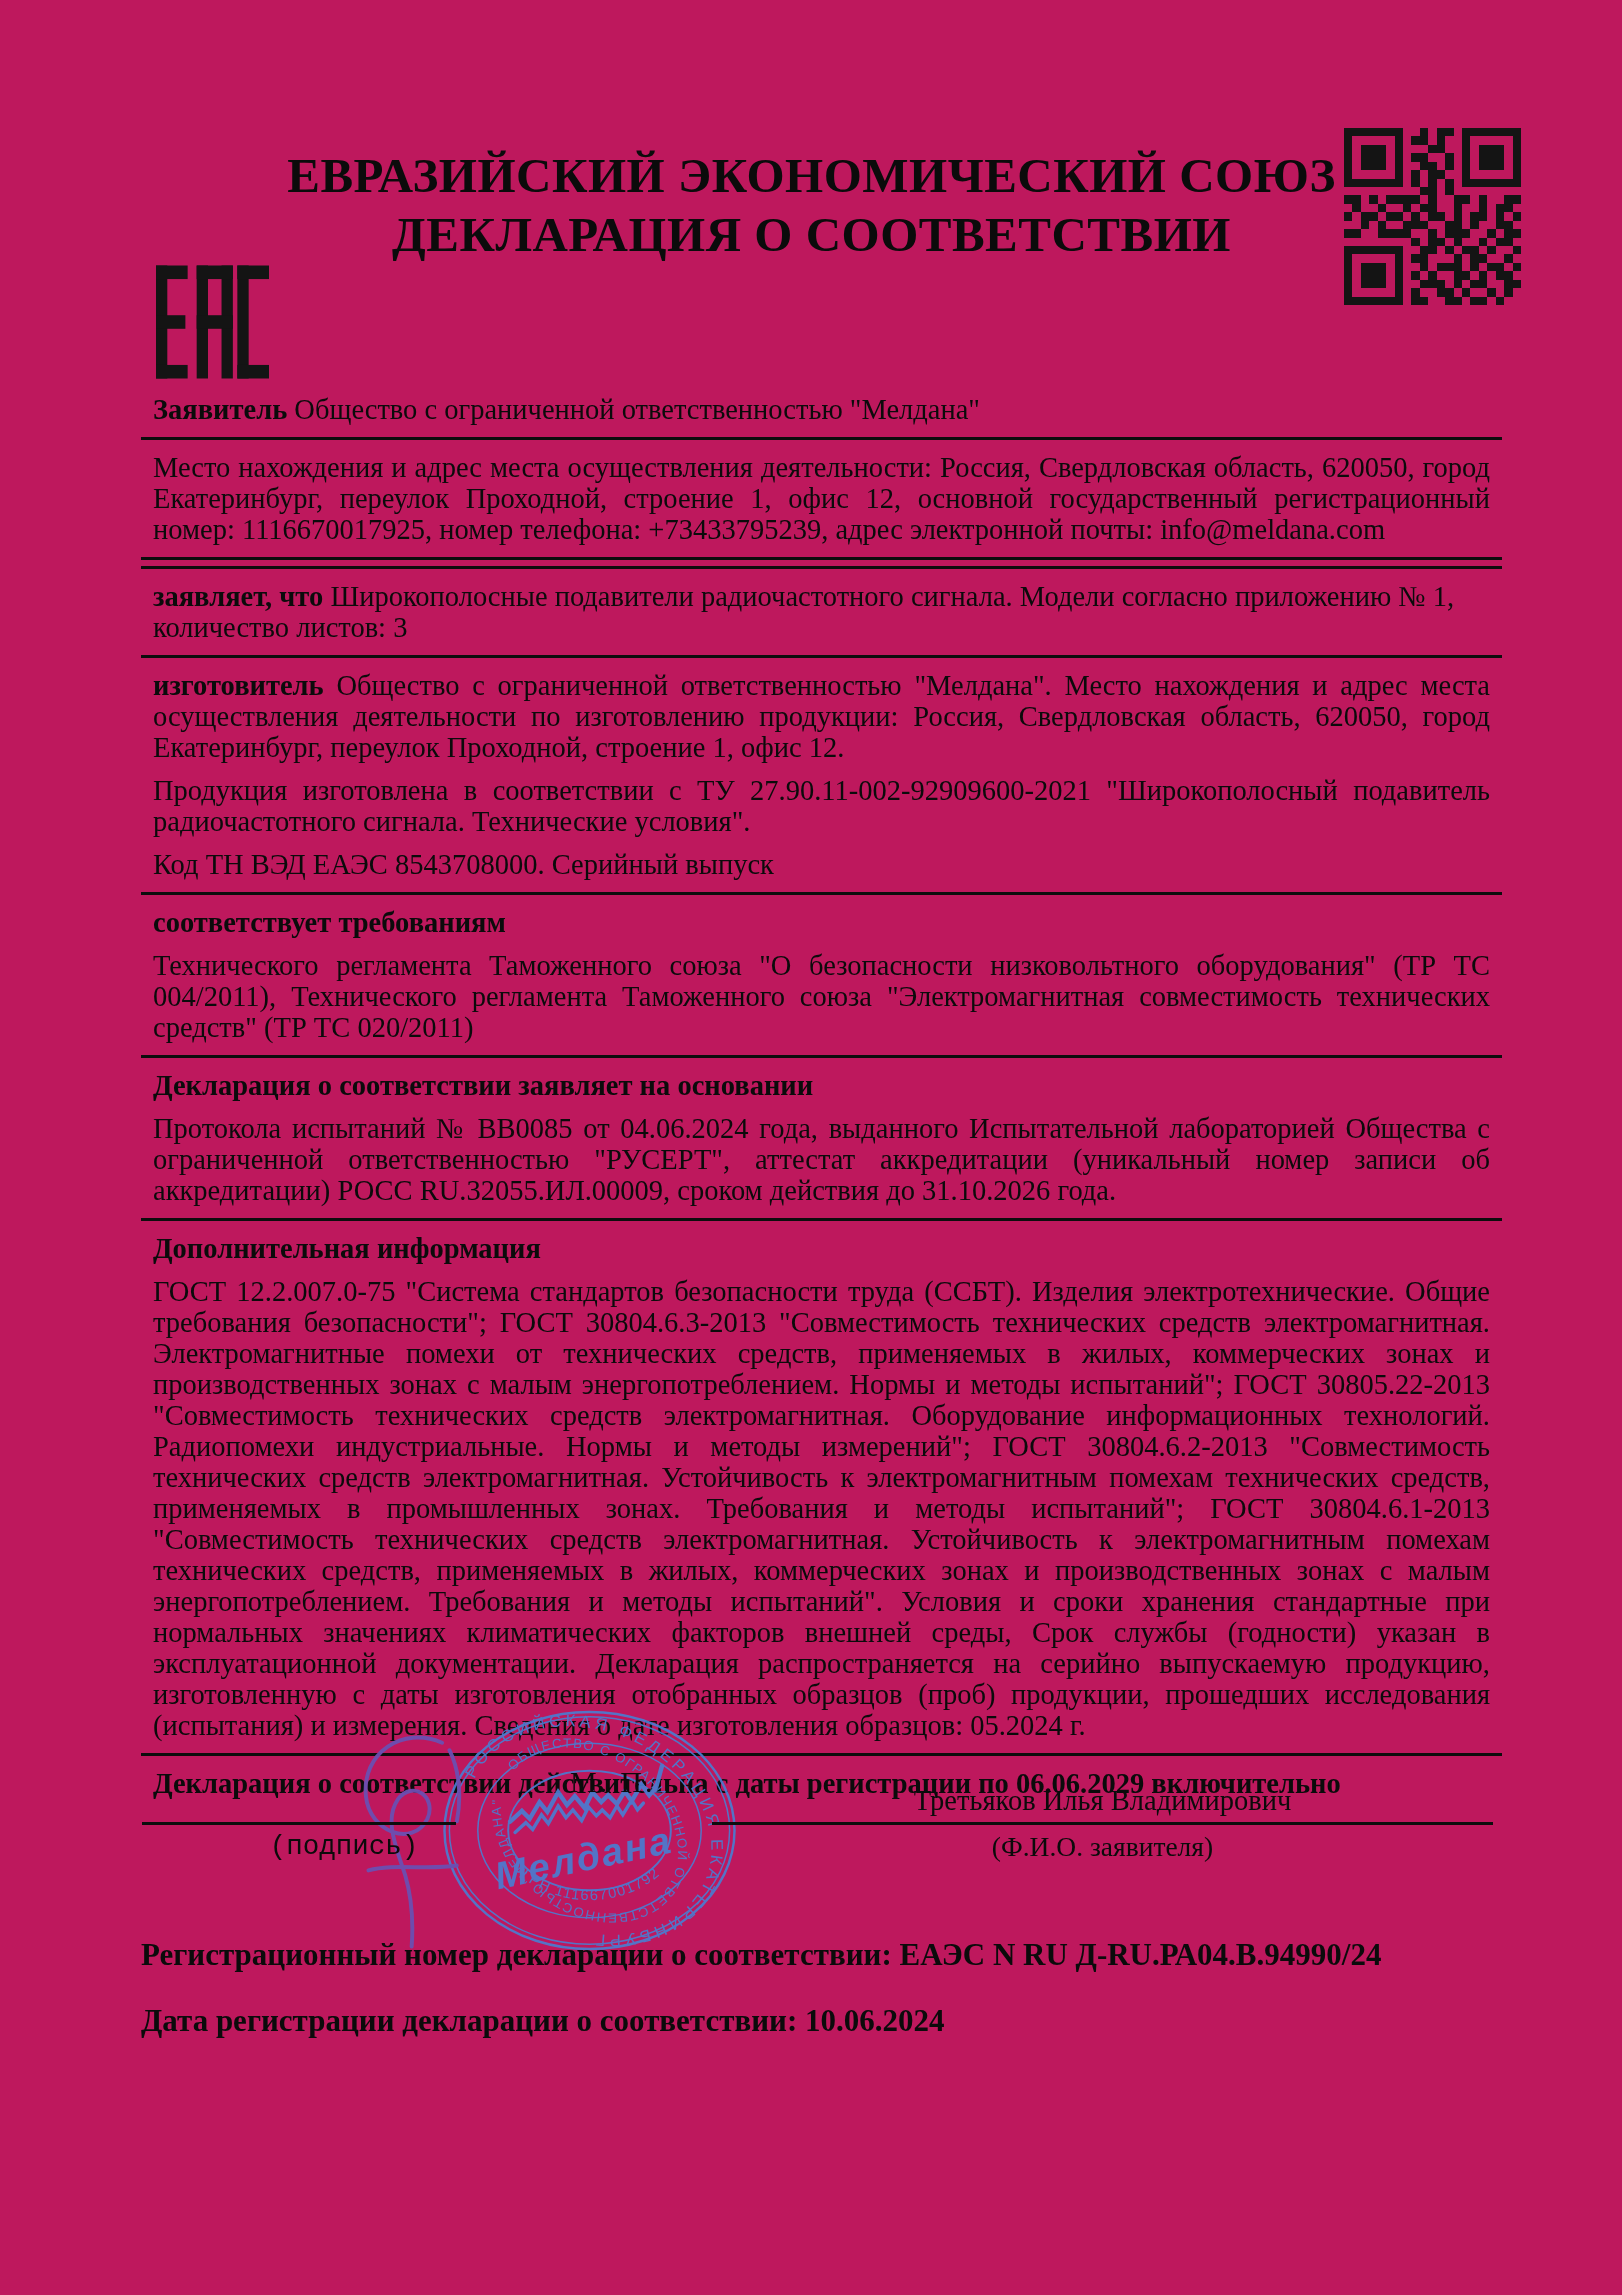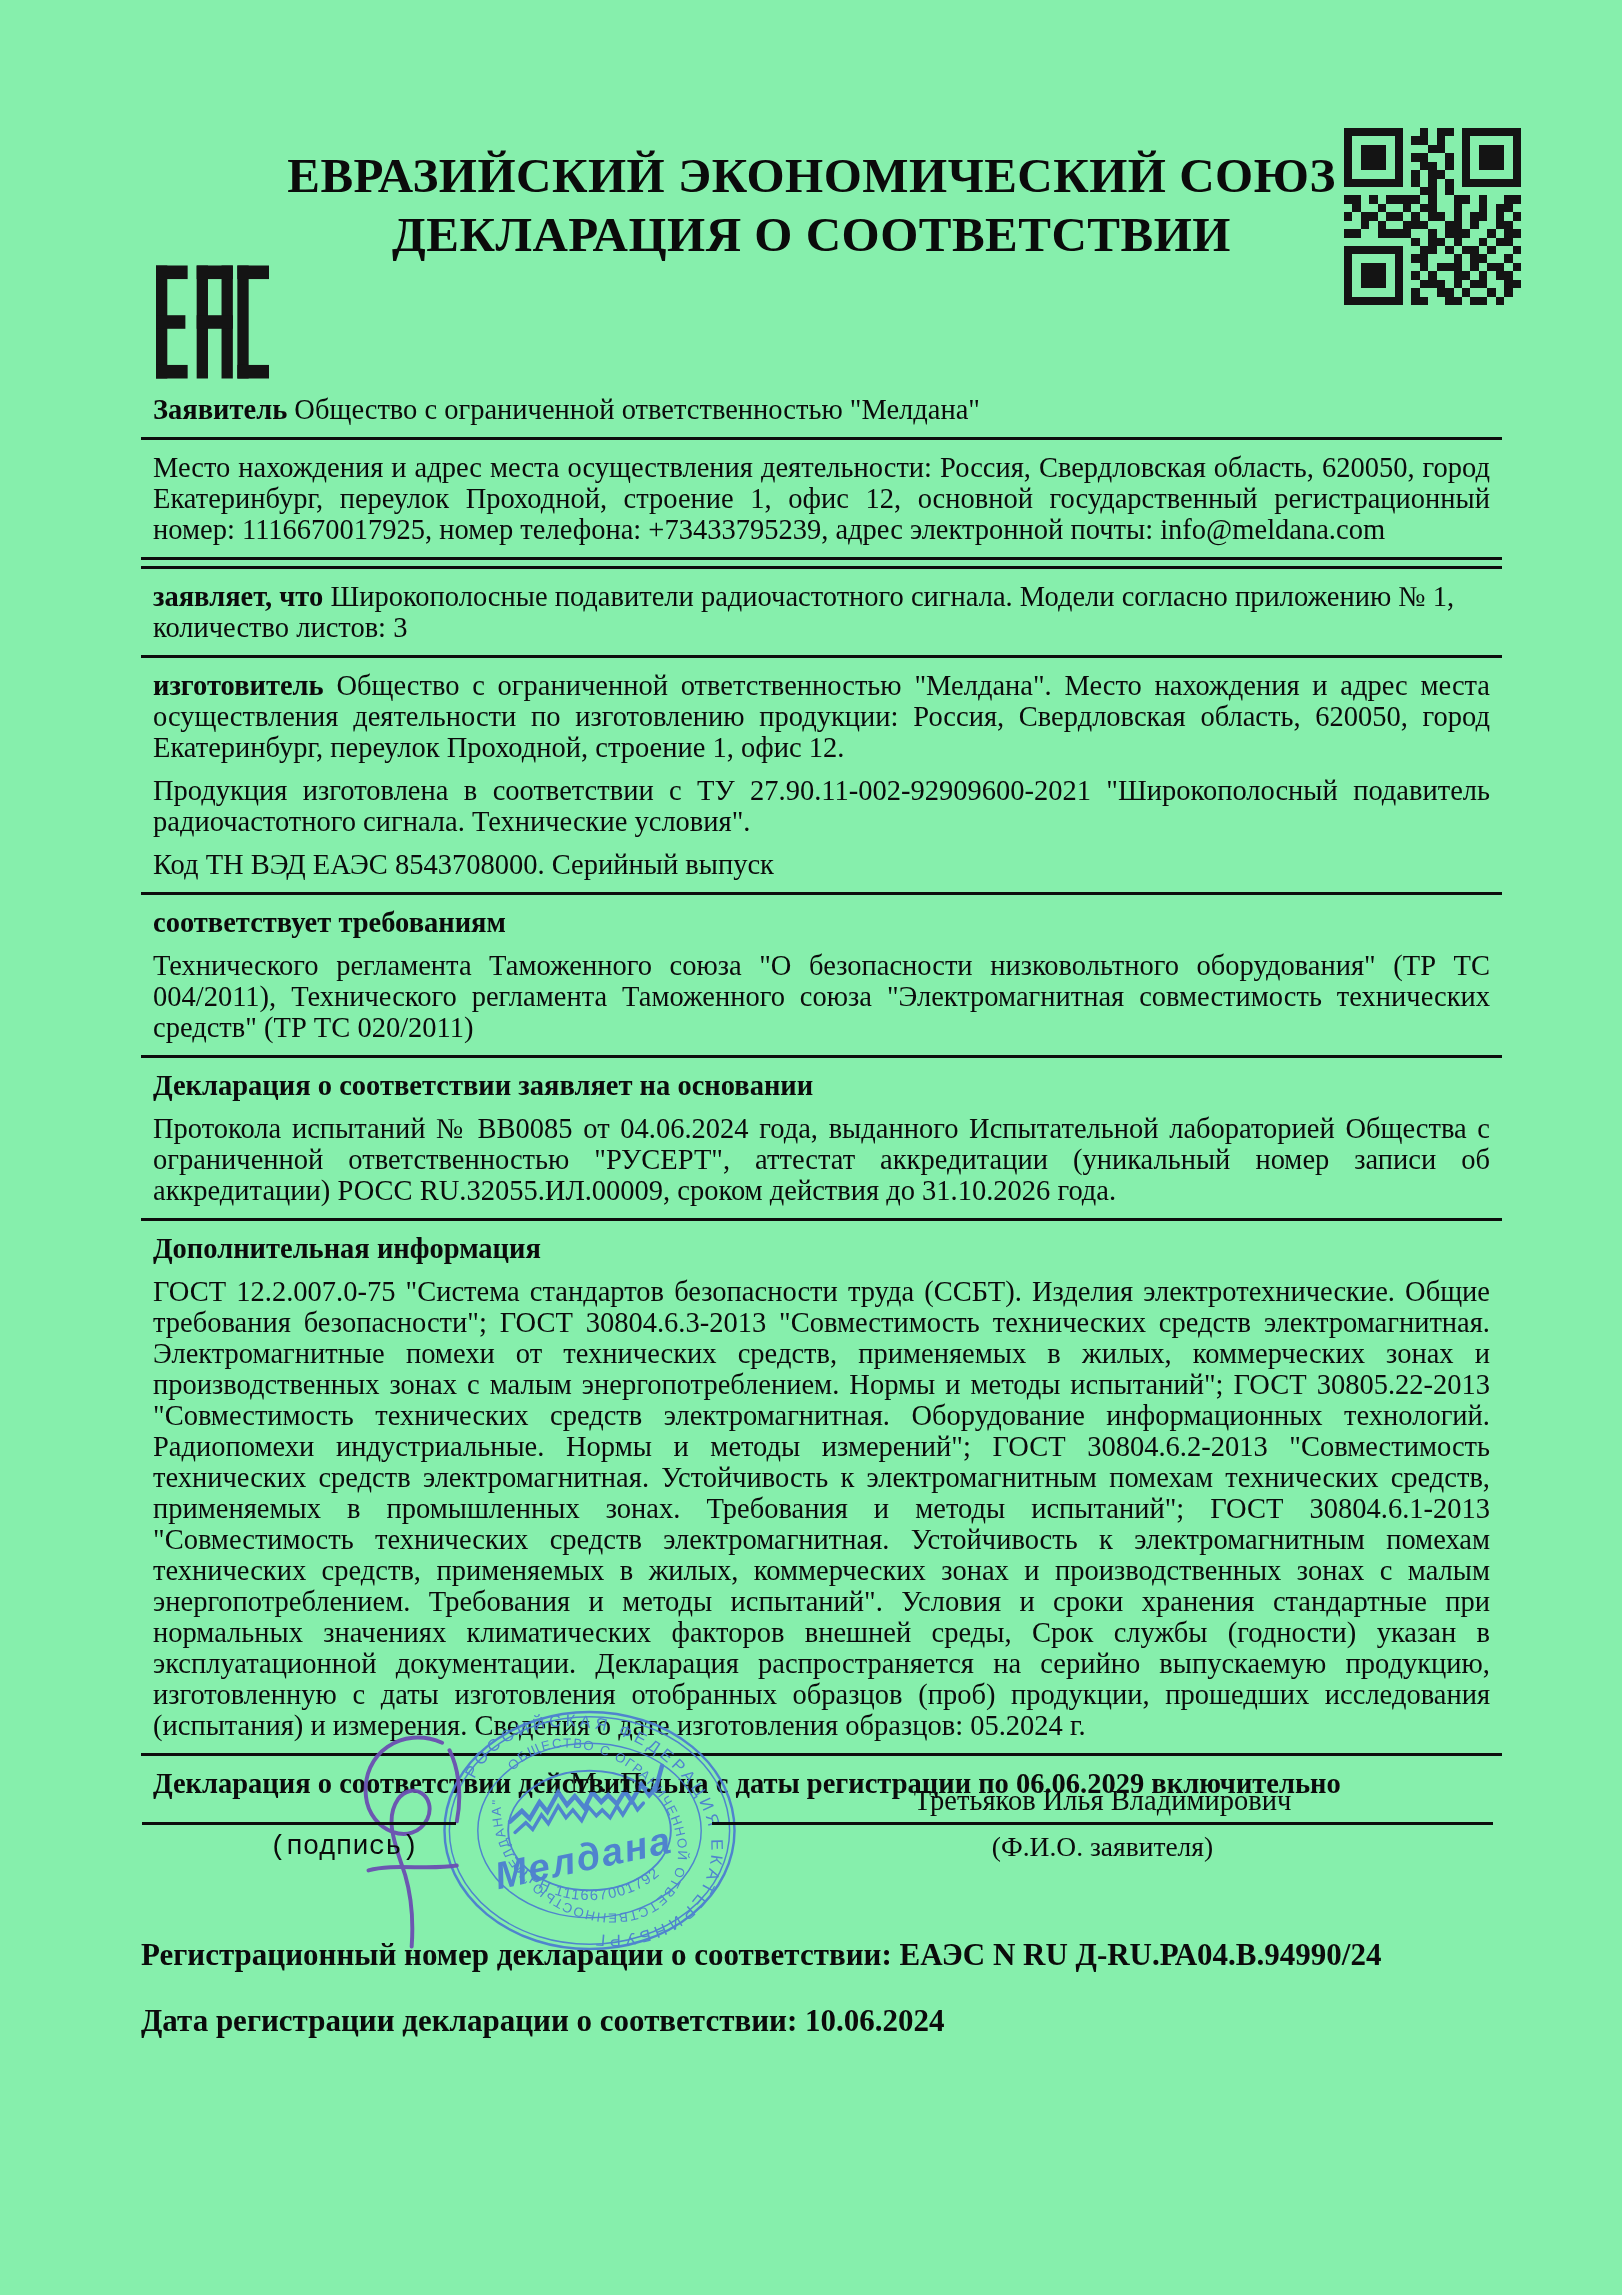--- a/index.html
+++ b/index.html
@@ -1,19 +1,19 @@
 <!DOCTYPE html>
 <html style="font-size:7.9px"><head>
 <meta charset="utf-8">
 <style>
   html,body{margin:0;padding:0;background:#e8e8e8;}
   .page{
     position:relative;
     width:1623px;height:2295px;
-    background:#86efac;
+    background:#be185d;
     font-family:"Liberation Serif","DejaVu Serif",serif;
     color:#0b0b0b;
     overflow:hidden;
   }
   .title{
     position:absolute;left:0;top:147px;width:1623px;
     text-align:center;font-weight:bold;font-size:49px;line-height:1.2;
     letter-spacing:0.5px;
   }
   .eac{position:absolute;left:156px;top:265px;width:113px;height:114px;}

